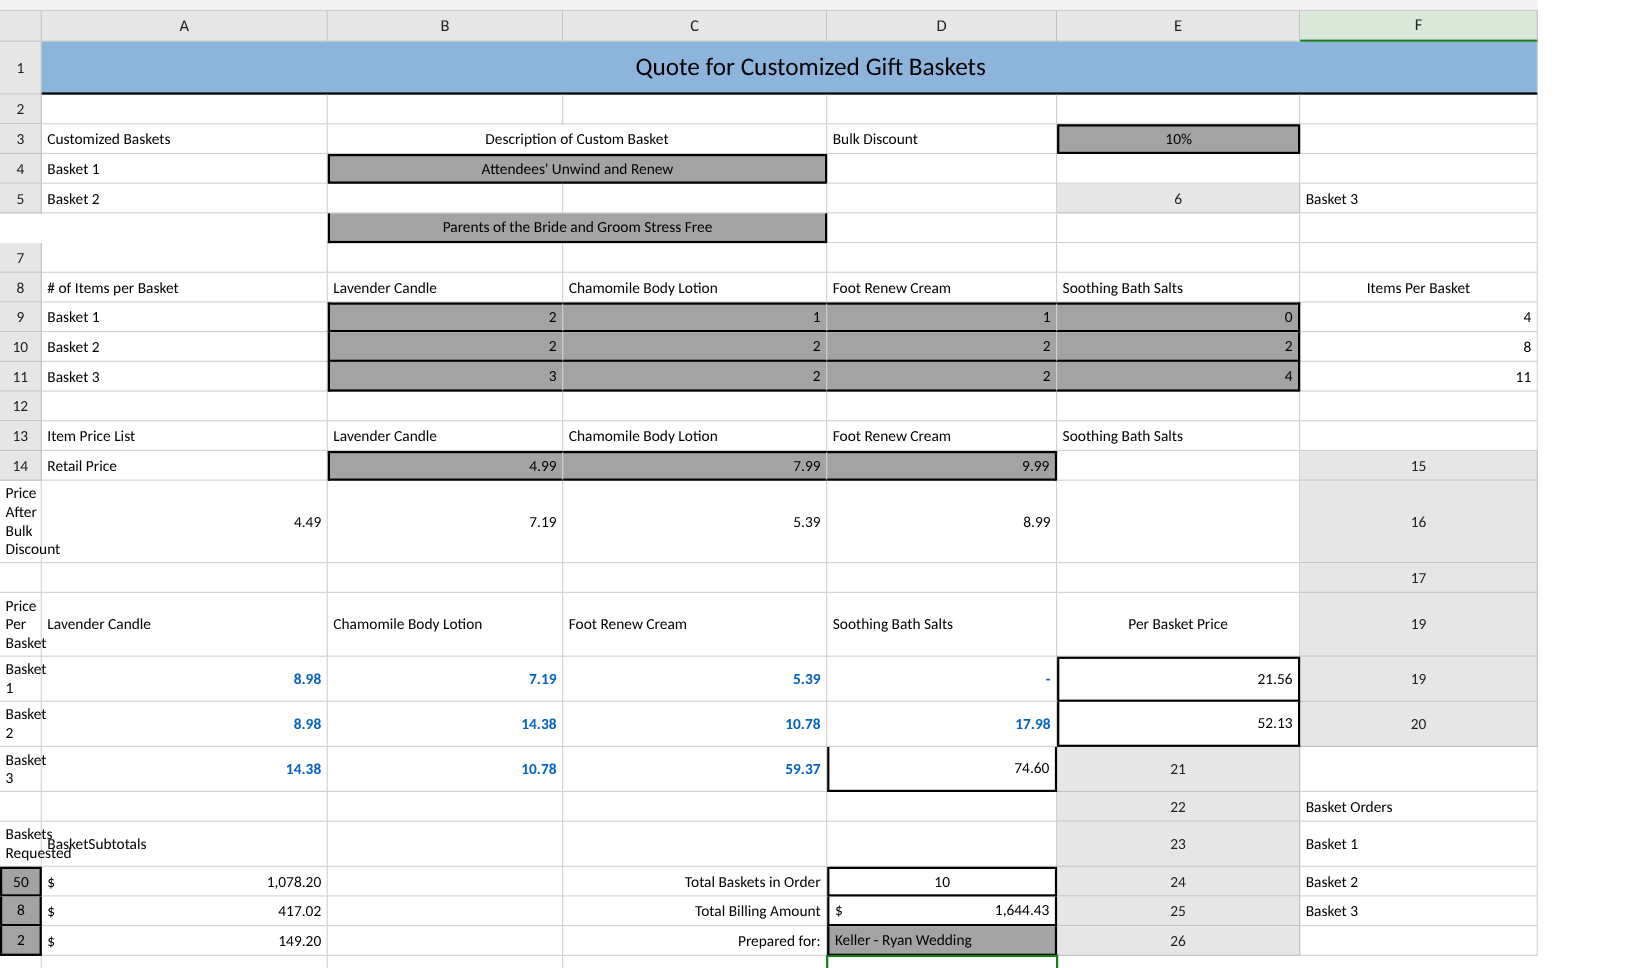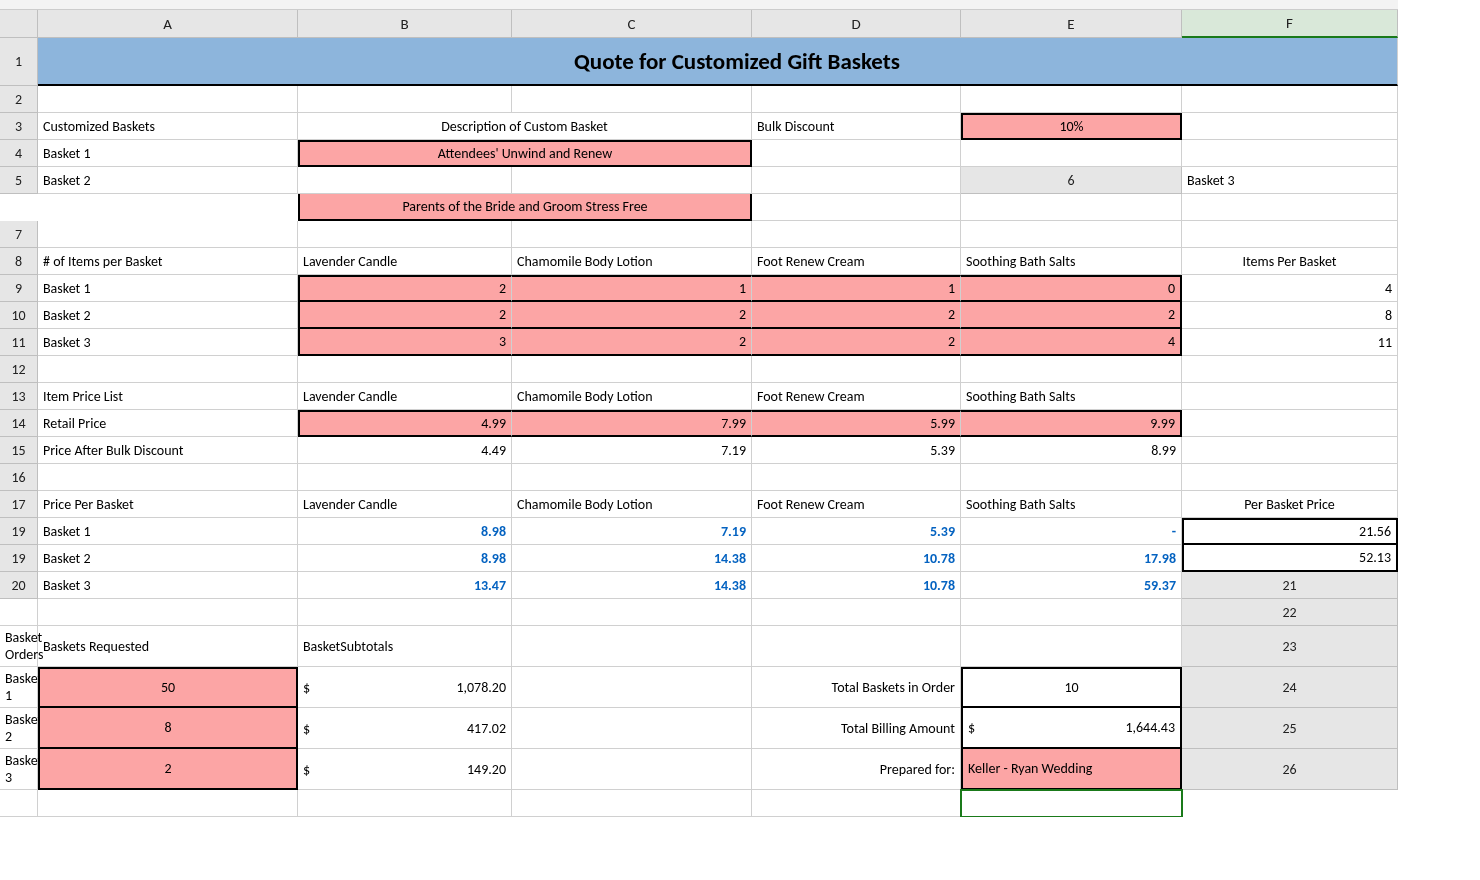--- a/index.html
+++ b/index.html
@@ -54,32 +54,32 @@
     border-bottom: 1px solid #d0d0d0;
     padding: 3px 5px;
     min-height: 27px;
     display: flex;
     align-items: center;
     position: relative;
   }
   .title {
     background: #8db5dc;
     font-size: 23px;
-    font-weight: 700;
+    font-weight: 400;
     justify-content: center;
     min-height: 48px;
     border-bottom: 2px solid #000;
     padding-left: 44px;
   }
   .bold { font-weight: 400; }
   .center { justify-content: center; text-align: center; }
   .right { justify-content: flex-end; text-align: right; }
   .blue { color: #0563c1; font-weight: 700; }
   .inputblue {
-    background: #fca5a5;
+    background: #a3a3a3;
   }
   .bthick {
     border: 2px solid #000 !important;
   }
   .bthick-lr {
     border-left: 2px solid #000 !important;
     border-right: 2px solid #000 !important;
   }
   .bthick-top { border-top: 2px solid #000 !important; }
   .bthick-bot { border-bottom: 2px solid #000 !important; }
@@ -208,21 +208,20 @@
   <div class="cell bold">Lavender Candle</div>
   <div class="cell bold">Chamomile Body Lotion</div>
   <div class="cell bold">Foot Renew Cream</div>
   <div class="cell bold">Soothing Bath Salts</div>
   <div class="cell"></div>
 
   <div class="rowhdr">14</div>
   <div class="cell">Retail Price</div>
   <div class="cell right inputblue bthick-l bthick-top bthick-bot">4.99</div>
   <div class="cell right inputblue bthick-top bthick-bot">7.99</div>
-  <div class="cell right inputblue bthick-top bthick-bot">5.99</div>
   <div class="cell right inputblue bthick-top bthick-bot bthick-r">9.99</div>
   <div class="cell"></div>
 
   <div class="rowhdr">15</div>
   <div class="cell">Price After Bulk Discount</div>
   <div class="cell right">4.49</div>
   <div class="cell right">7.19</div>
   <div class="cell right">5.39</div>
   <div class="cell right">8.99</div>
   <div class="cell"></div>
@@ -254,24 +253,24 @@
   <div class="rowhdr">19</div>
   <div class="cell">Basket 2</div>
   <div class="cell right blue">8.98</div>
   <div class="cell right blue">14.38</div>
   <div class="cell right blue">10.78</div>
   <div class="cell right blue">17.98</div>
   <div class="cell right bold bthick-lr bthick-bot">52.13</div>
 
   <div class="rowhdr">20</div>
   <div class="cell">Basket 3</div>
-  <div class="cell right blue">13.47</div>
   <div class="cell right blue">14.38</div>
   <div class="cell right blue">10.78</div>
   <div class="cell right blue">59.37</div>
+  <div class="cell right bold bthick-lr bthick-bot">74.60</div>
 
   <div class="rowhdr">21</div>
   <div class="cell"></div>
     <div class="cell"></div>
     <div class="cell"></div>
     <div class="cell"></div>
     <div class="cell"></div>
     <div class="cell"></div>
 
   <div class="rowhdr">22</div>

